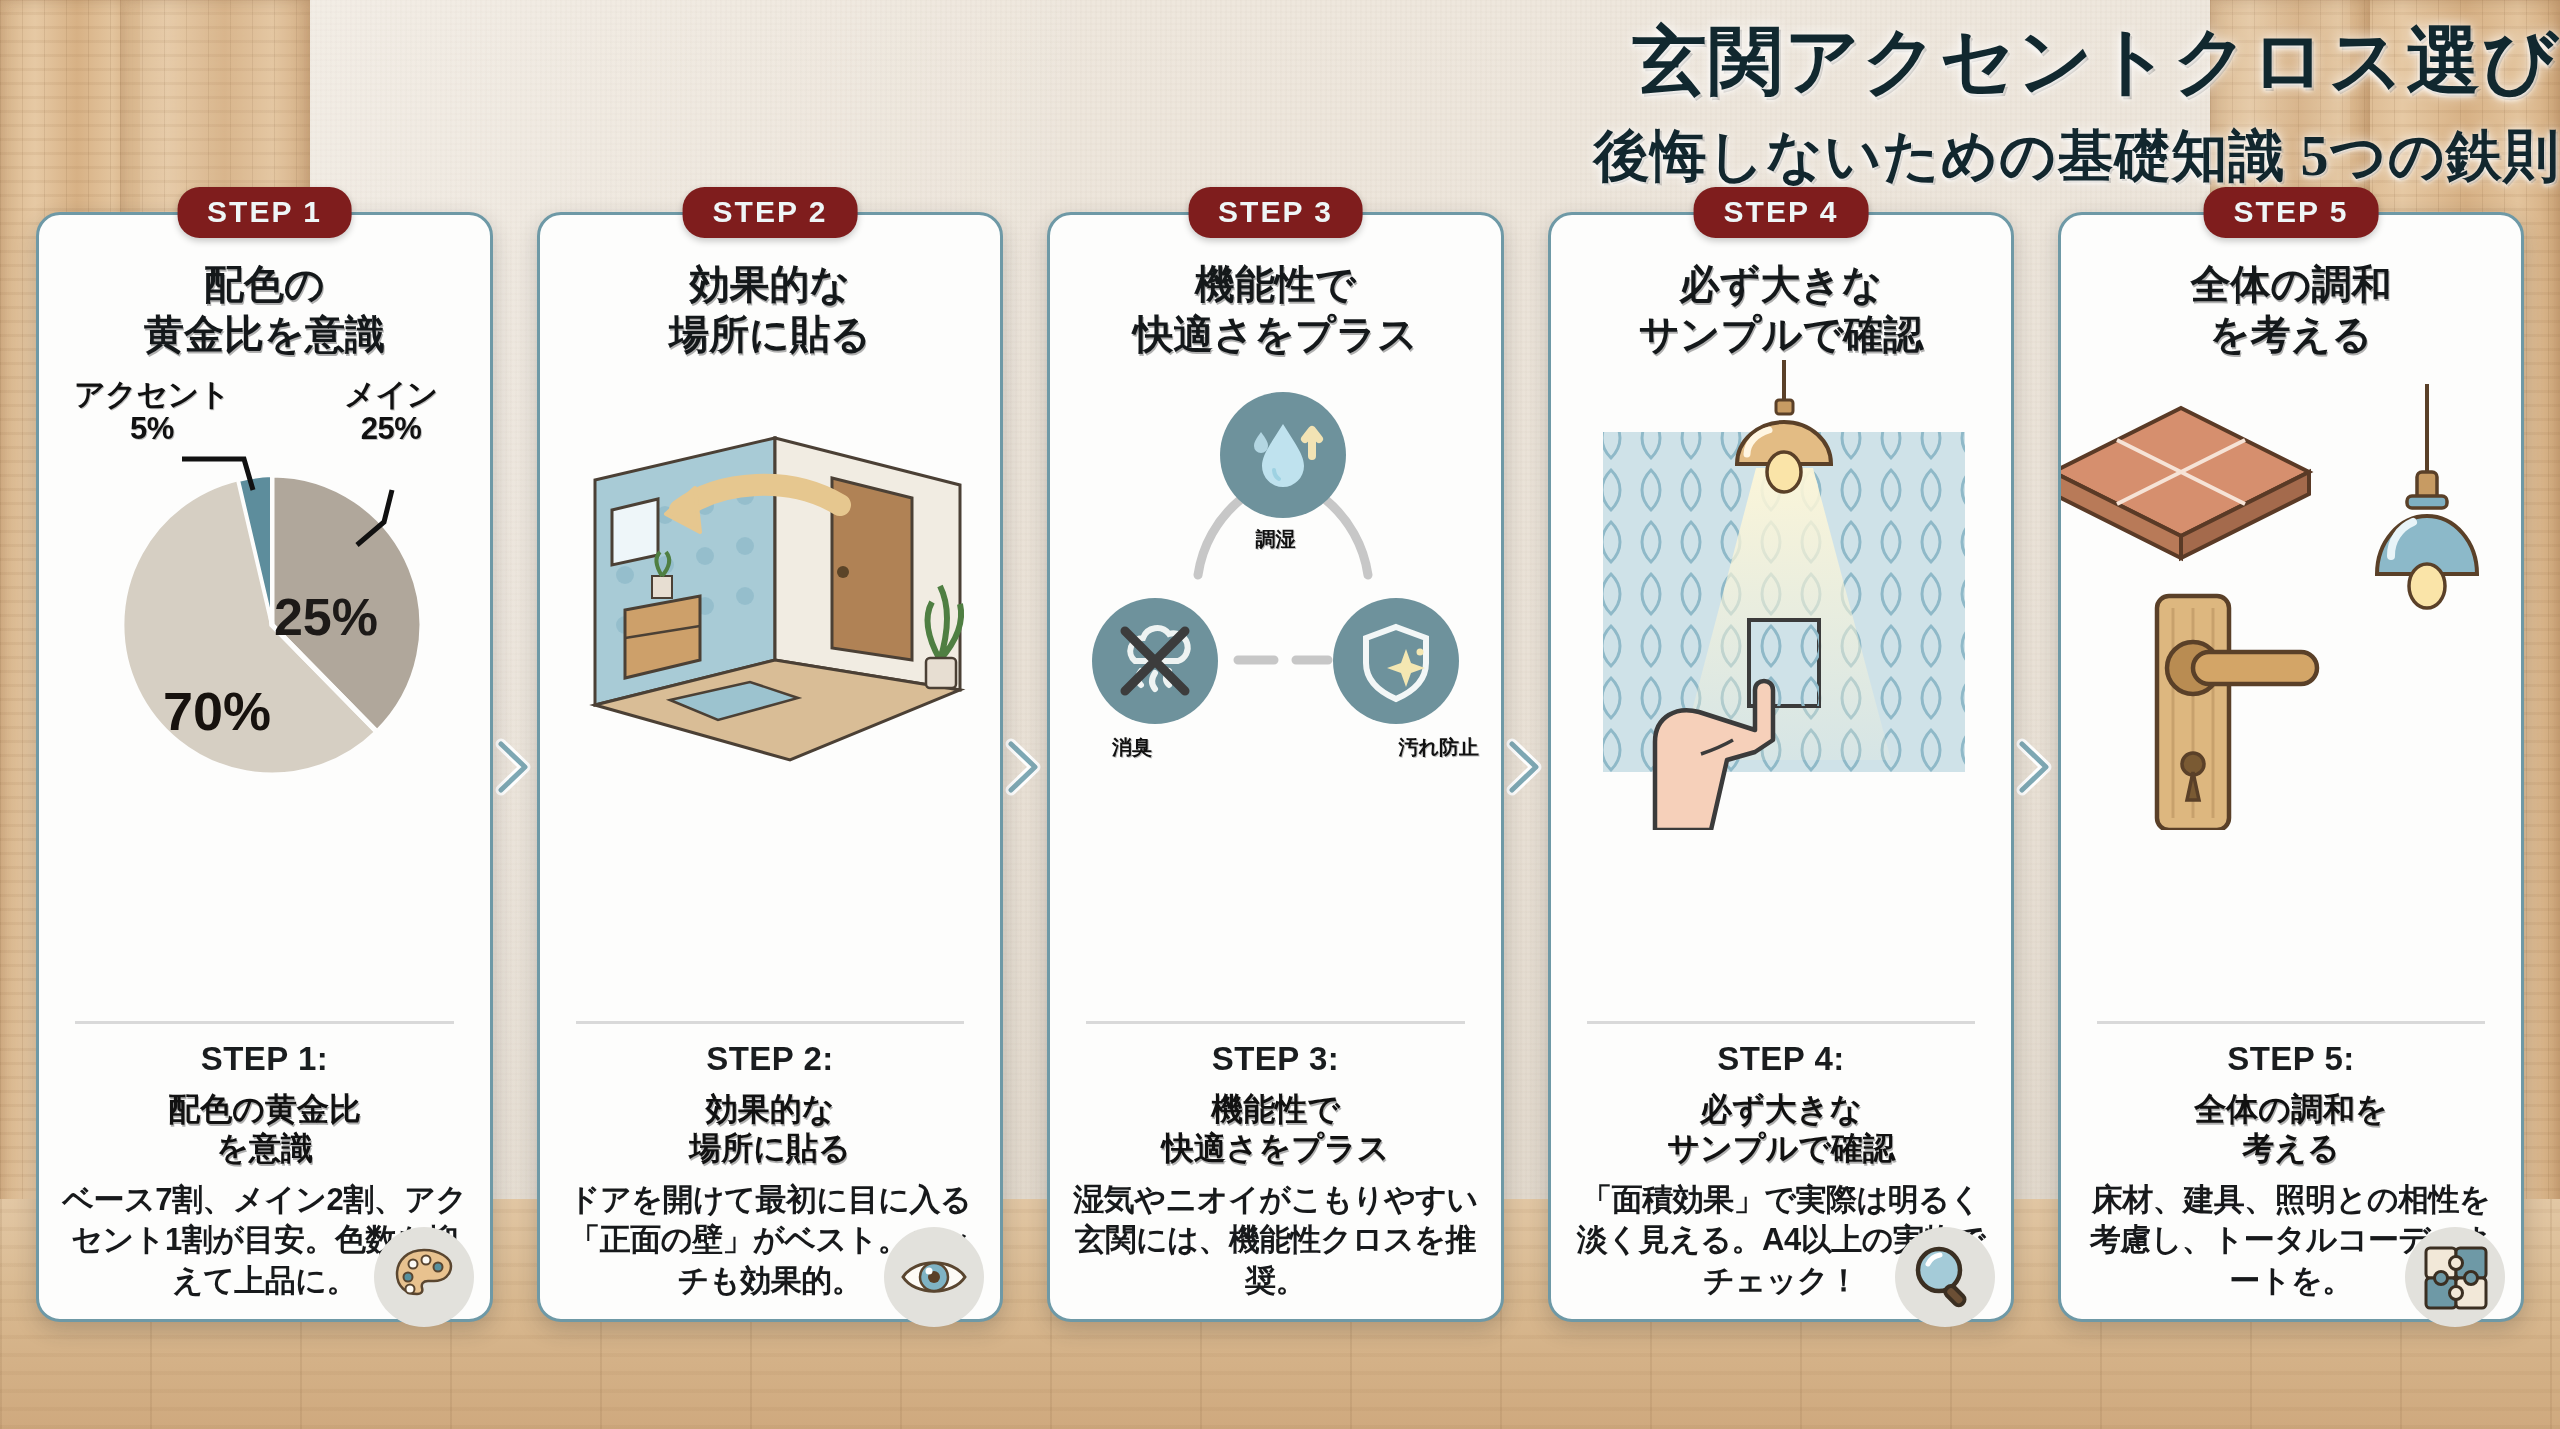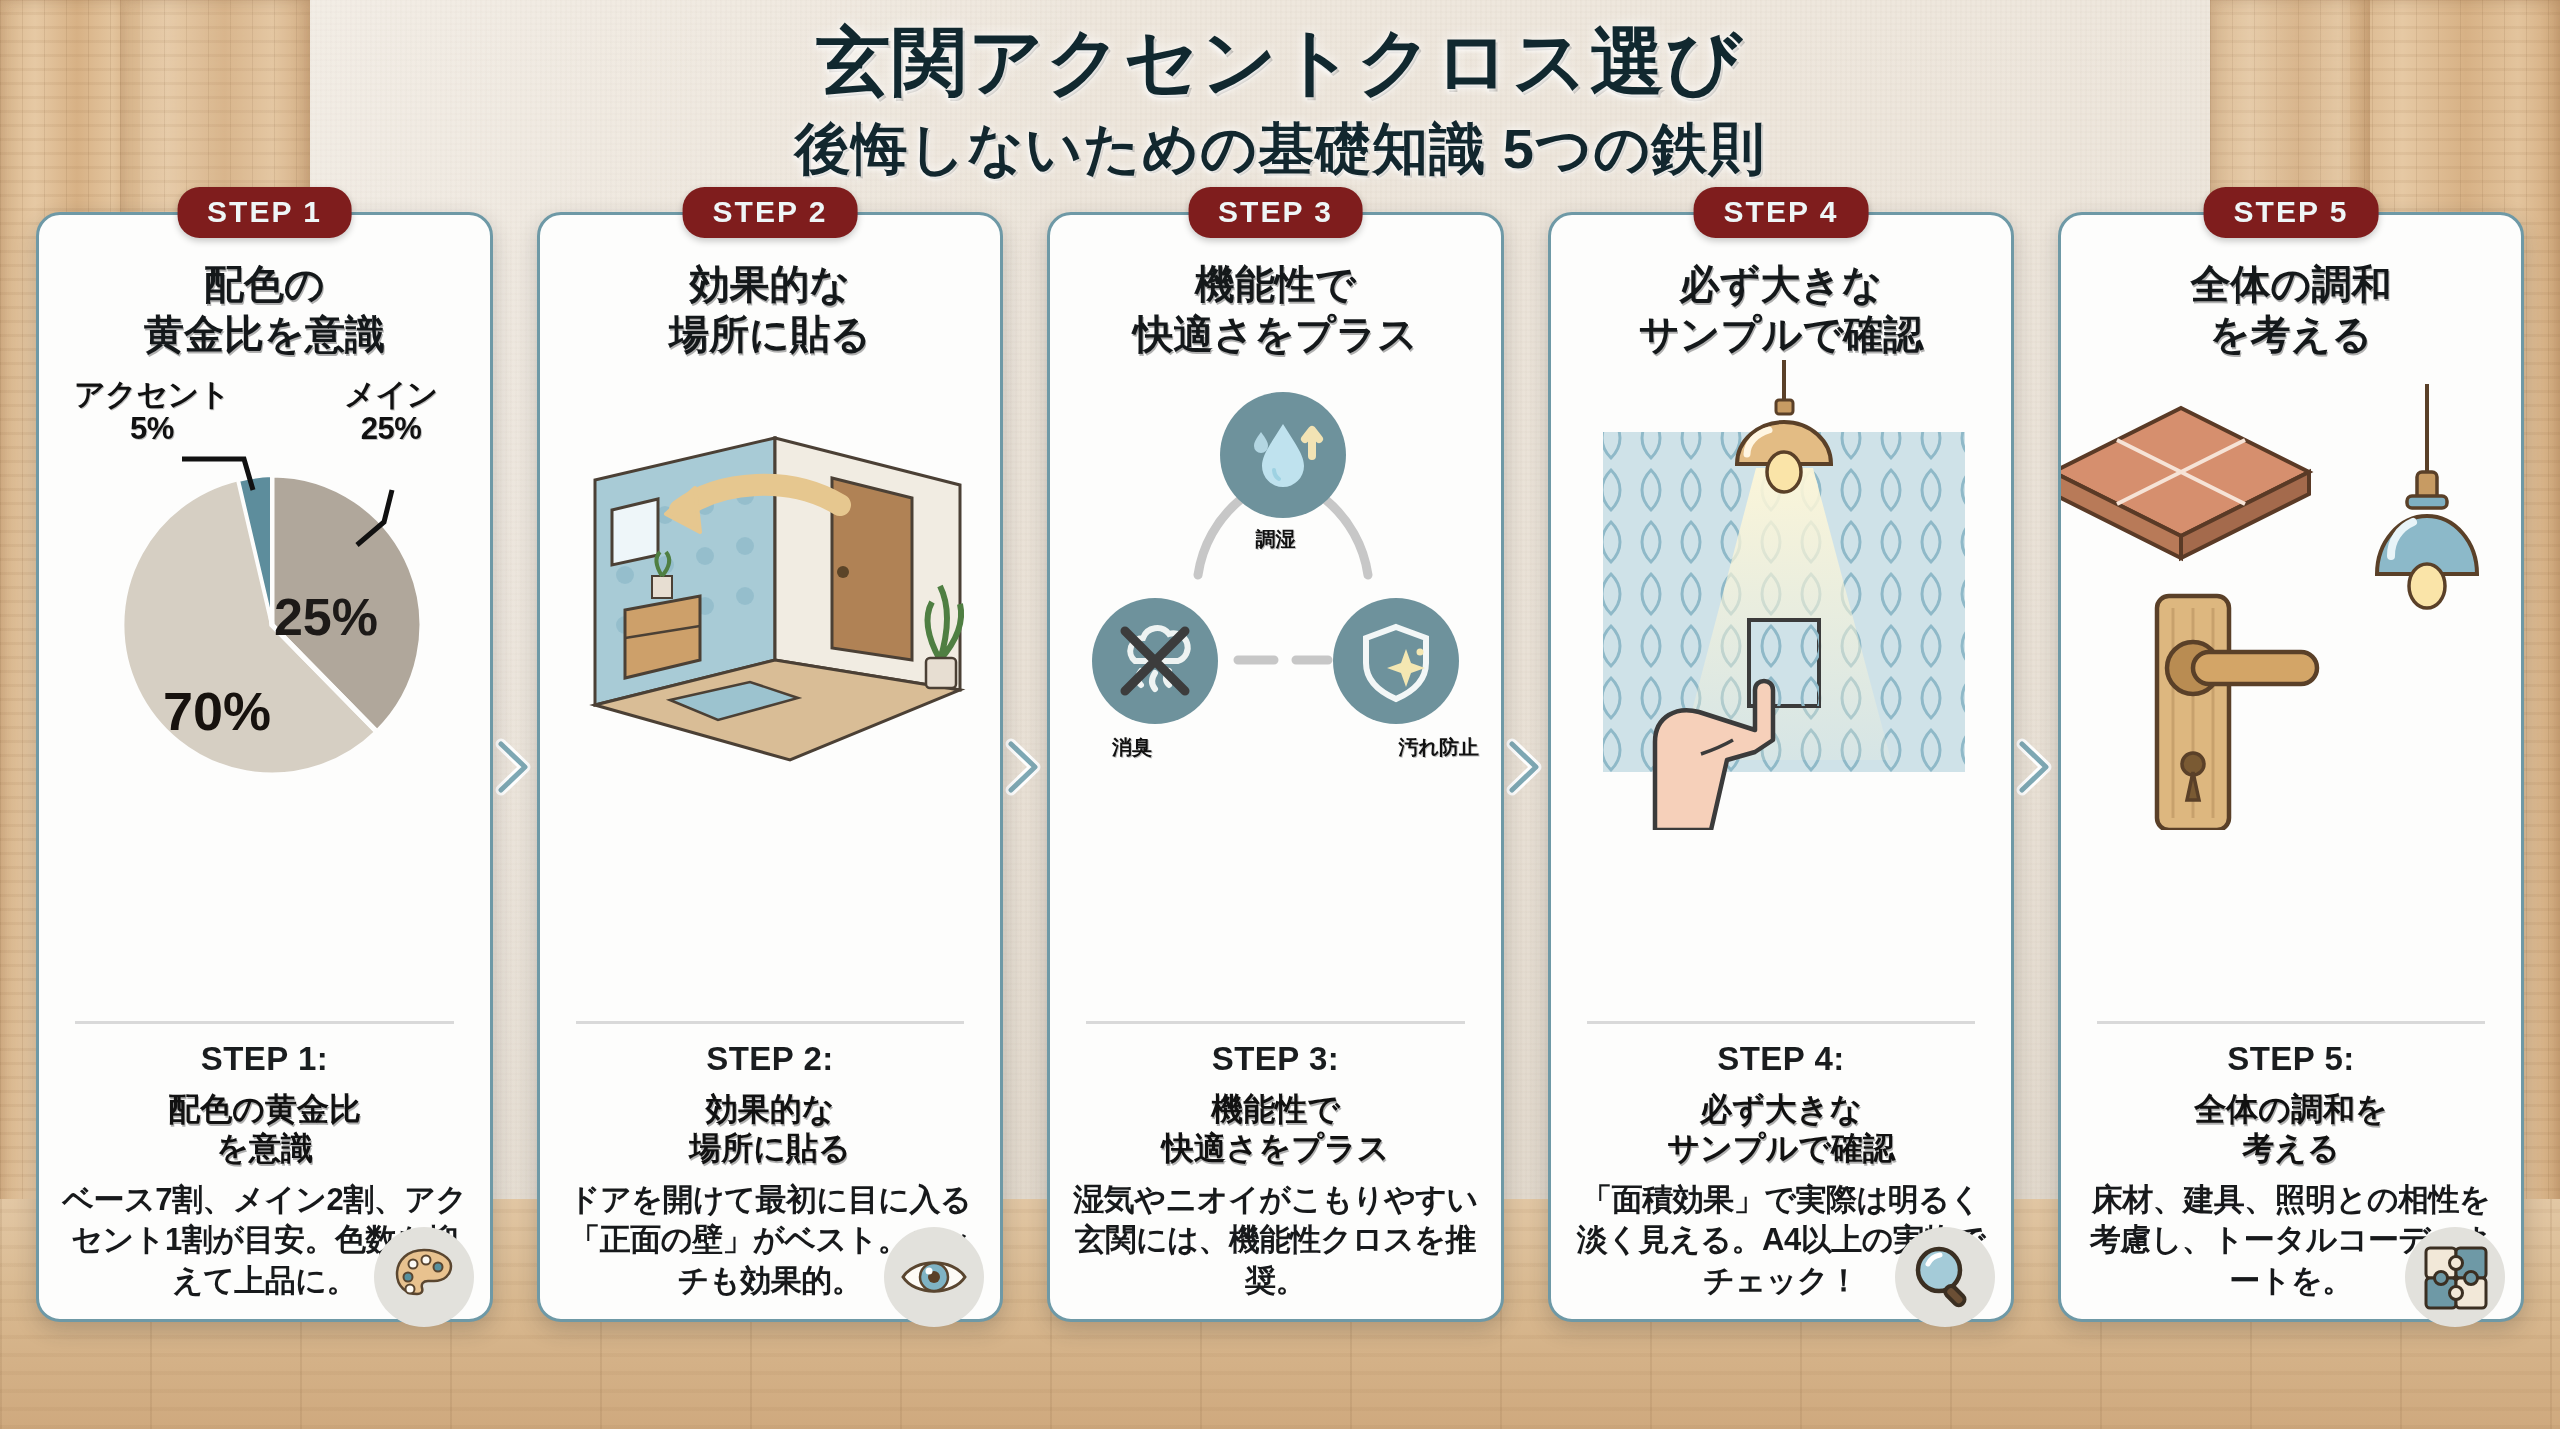--- a/index.html
+++ b/index.html
@@ -48,30 +48,30 @@
     background:linear-gradient(180deg,#fbf8f3,#e6ddd2);
     border-radius:8px 8px 26px 26px;
   }
   .plant .leaf {
     position:absolute; width:48px; height:22px; border-radius:50% 10% 50% 10%;
     background:linear-gradient(120deg,#6fa35a,#4c7c3e);
   }
 
   
   #title-block {
-    position:absolute; left:0; right:0; top:22px; z-index:5; text-align:center;
+    position:absolute; left:0; right:0; top:22px; z-index:5; text-align:right;font-family:Liberation Serif, serif;
   }
   #main-title {
     font-size:74px; font-weight:bold; color:#11282f; letter-spacing:2px;
     text-shadow: 0 0 14px rgba(255,255,255,.95), 0 3px 5px rgba(255,255,255,.9),
                  2px 3px 0 rgba(0,0,0,.28);
     line-height:1.08;
   }
   #sub-title {
-    margin-top:10px;
+    margin-top:17px;
     font-size:56px; font-weight:bold; color:#12272e; letter-spacing:1px;
     text-shadow: 0 0 12px rgba(255,255,255,.95), 0 2px 4px rgba(255,255,255,.9),
                  2px 2px 0 rgba(0,0,0,.25);
   }
 
   
   #cards {
     position:absolute; left:36px; right:36px; top:212px; height:1180px;
     display:flex; align-items:flex-start; z-index:6;
   }

